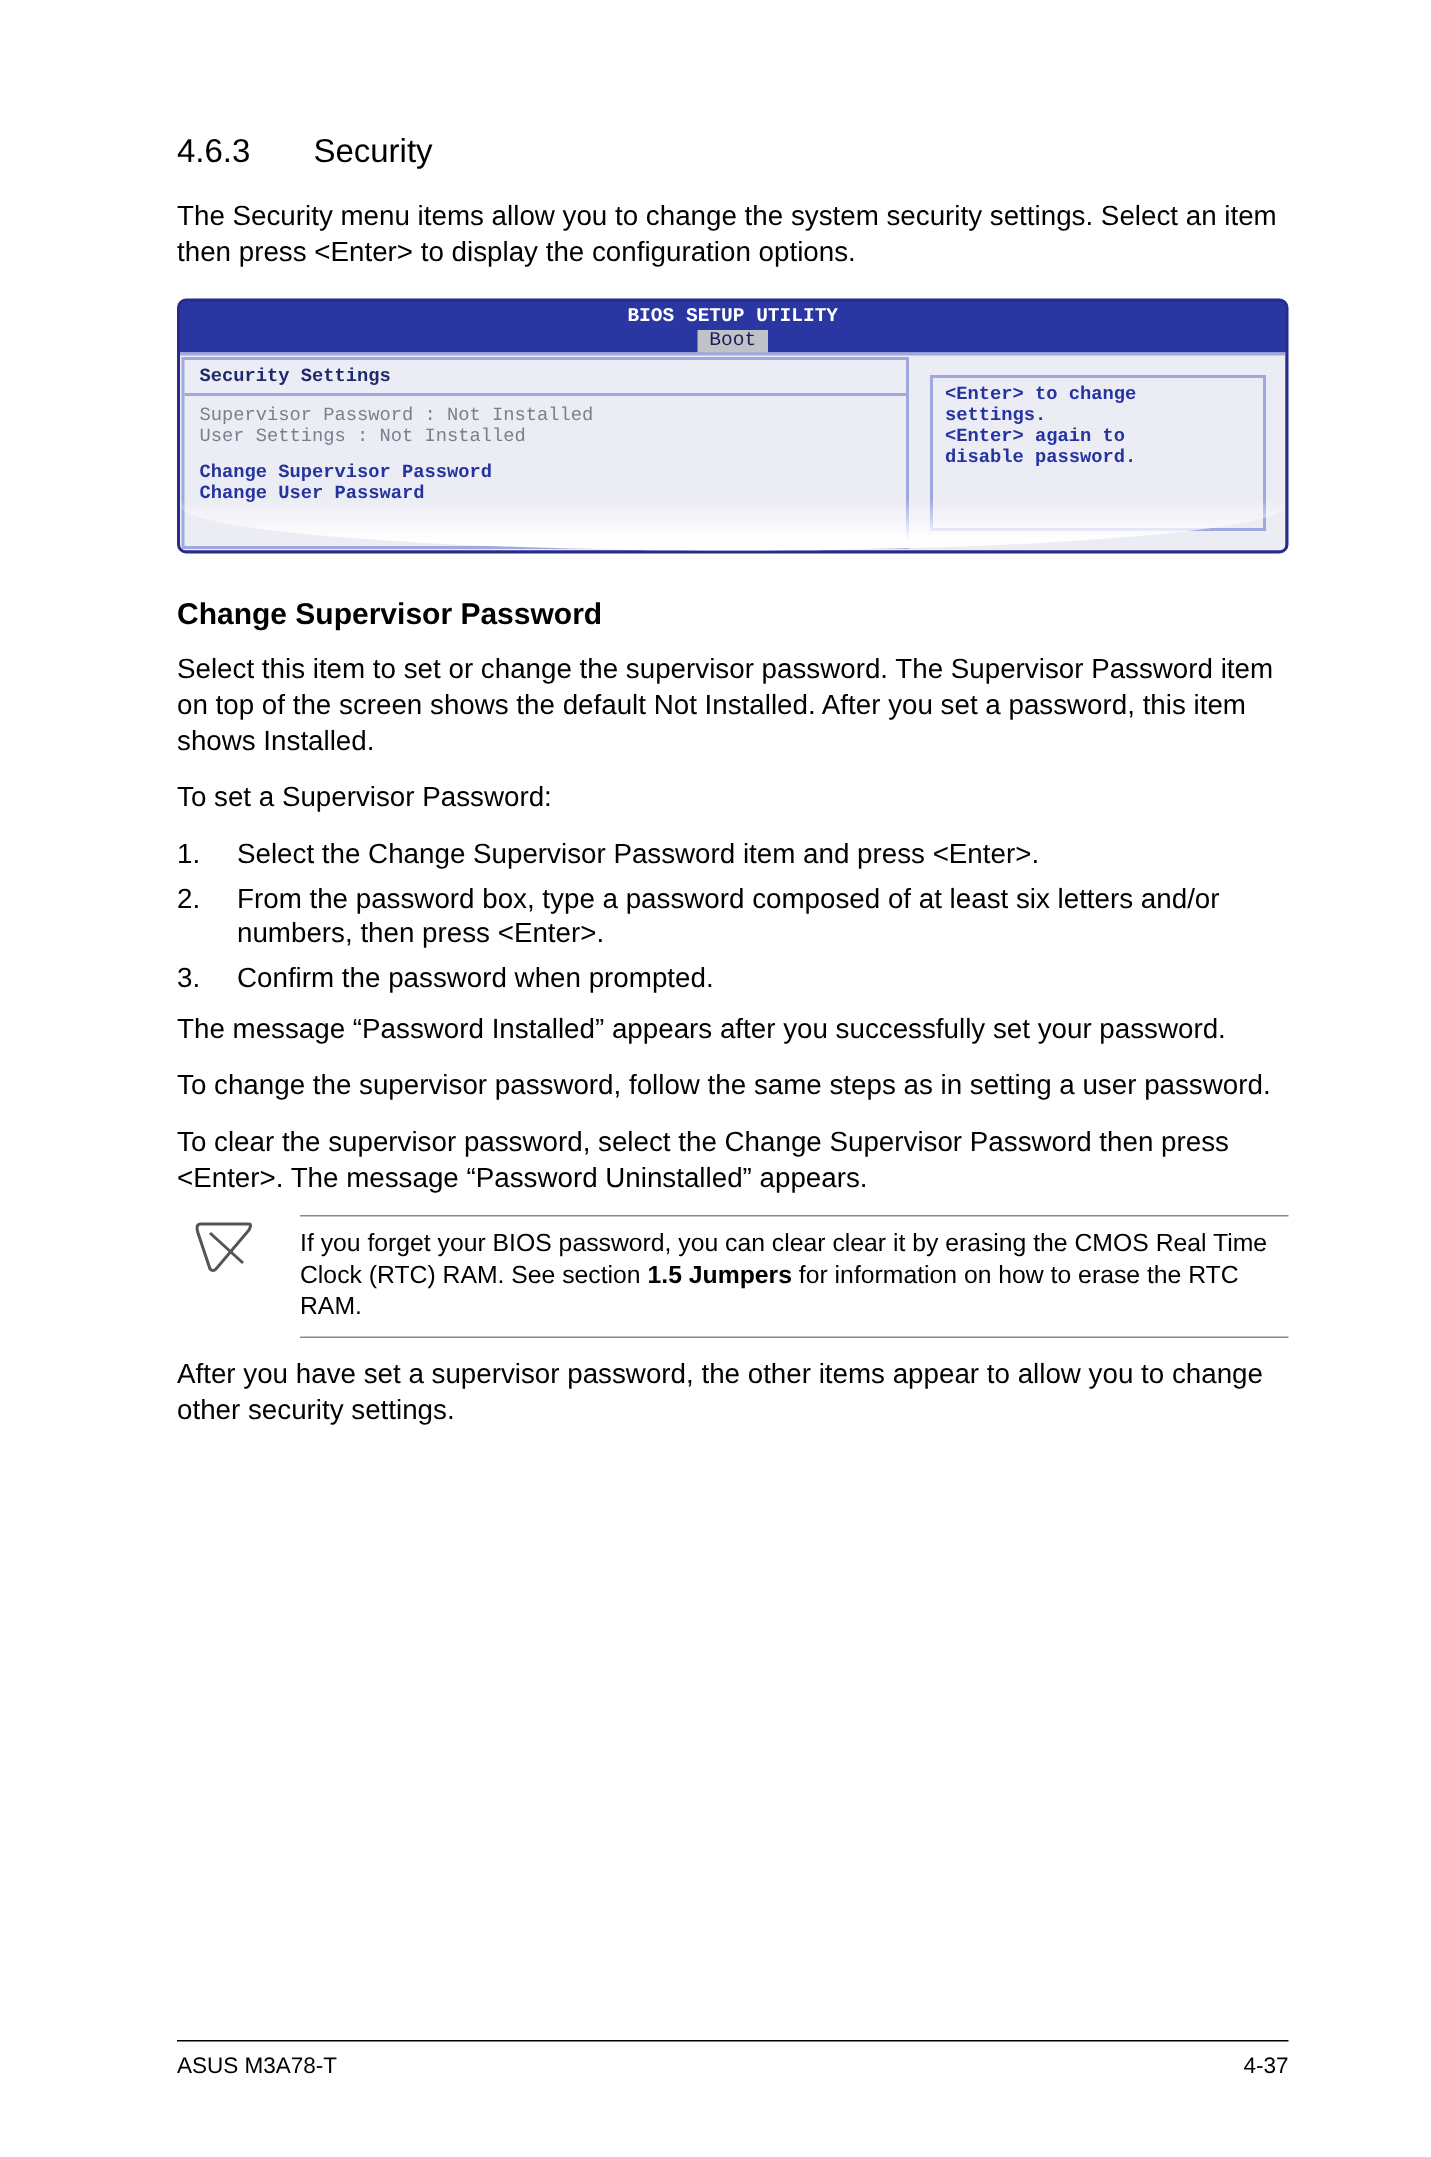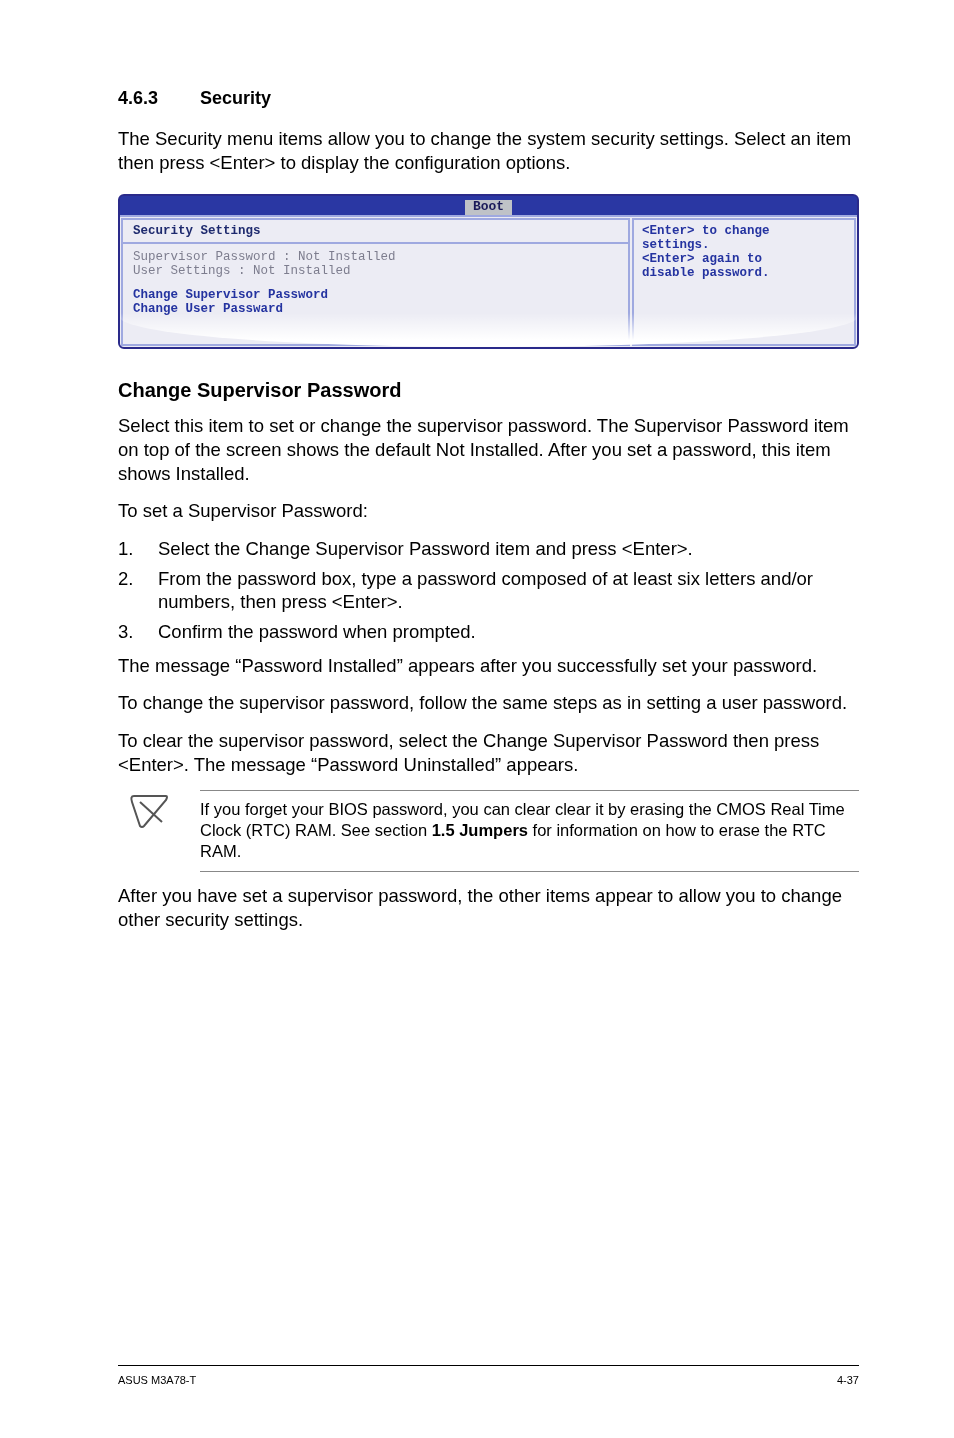--- a/index.html
+++ b/index.html
@@ -13,22 +13,22 @@
     height: 1438px;
     position: relative;
   }
   .page {
     padding: 88px 95px 50px 118px;
     box-sizing: border-box;
     height: 100%;
     position: relative;
   }
   h2.section-heading {
-    font-size: 18px;
-    font-weight: bold;
+    font-size: 22px;
+    font-weight: normal;
     margin: 0 0 18px 0;
   }
   h2.section-heading .num {
     display: inline-block;
     margin-right: 42px;
   }
   p.body {
     font-size: 18.5px;
     line-height: 1.28;
     margin: 0 0 14px 0;
@@ -51,21 +51,21 @@
     text-align: center;
     padding: 3px 0 0 0;
     line-height: 1.15;
   }
   .bios-header .boot-line {
     display: inline-block;
     background: #bfc2c7;
     color: #1b1b5a;
     padding: 0 8px;
     margin-top: 1px;
-    font-weight: bold;
+    font-weight: normal;
   }
   .bios-body {
     display: flex;
     border-top: 2px solid #9fa9e0;
     background: #ececf4;
   }
   .bios-left {
     flex: 1;
     border: 2px solid #9fa9e0;
     border-right-width: 2px;
@@ -94,21 +94,21 @@
   }
   .bios-left .blue-row {
     color: #2433a0;
     font-weight: bold;
     margin-top: 10px;
   }
   .bios-right {
     width: 204px;
     border: 2px solid #9fa9e0;
     border-left-width: 2px;
-    margin: 1px;
+    margin: 13px;
     padding: 4px 8px 10px 8px;
     font-family: "Courier New", monospace;
     font-size: 12.5px;
     color: #2433a0;
     font-weight: bold;
   }
   .bios-wrap {
     position: relative;
   }
   .bios-fade {
@@ -160,39 +160,40 @@
     line-height: 1.25;
     flex: 1;
   }
   .footer {
     position: absolute;
     left: 118px;
     right: 95px;
     bottom: 52px;
     border-top: 1px solid #000;
     padding-top: 8px;
-    font-size: 11px;
+    font-size: 15px;
     display: flex;
     justify-content: space-between;
   }
 </style>
 </head>
 <body>
 
 <div class="page">
 
   <h2 class="section-heading">
     <span class="num">4.6.3</span><span>Security</span>
   </h2>
 
   <p class="body">The Security menu items allow you to change the system security settings. Select an item then press &lt;Enter&gt; to display the configuration options.</p>
 
   <div class="bios-wrap">
     <div class="bios-outer">
       <div class="bios-header">
+        <div>BIOS SETUP UTILITY</div>
         <div><span class="boot-line">Boot</span></div>
       </div>
       <div class="bios-body">
         <div class="bios-left">
           <div class="sec-title">Security Settings</div>
           <div class="grey-row">
             <span>Supervisor Password</span><span>  : </span><span>Not Installed</span>
           </div>
           <div class="grey-row">
             <span>User Settings</span><span>        : </span><span>Not Installed</span>

